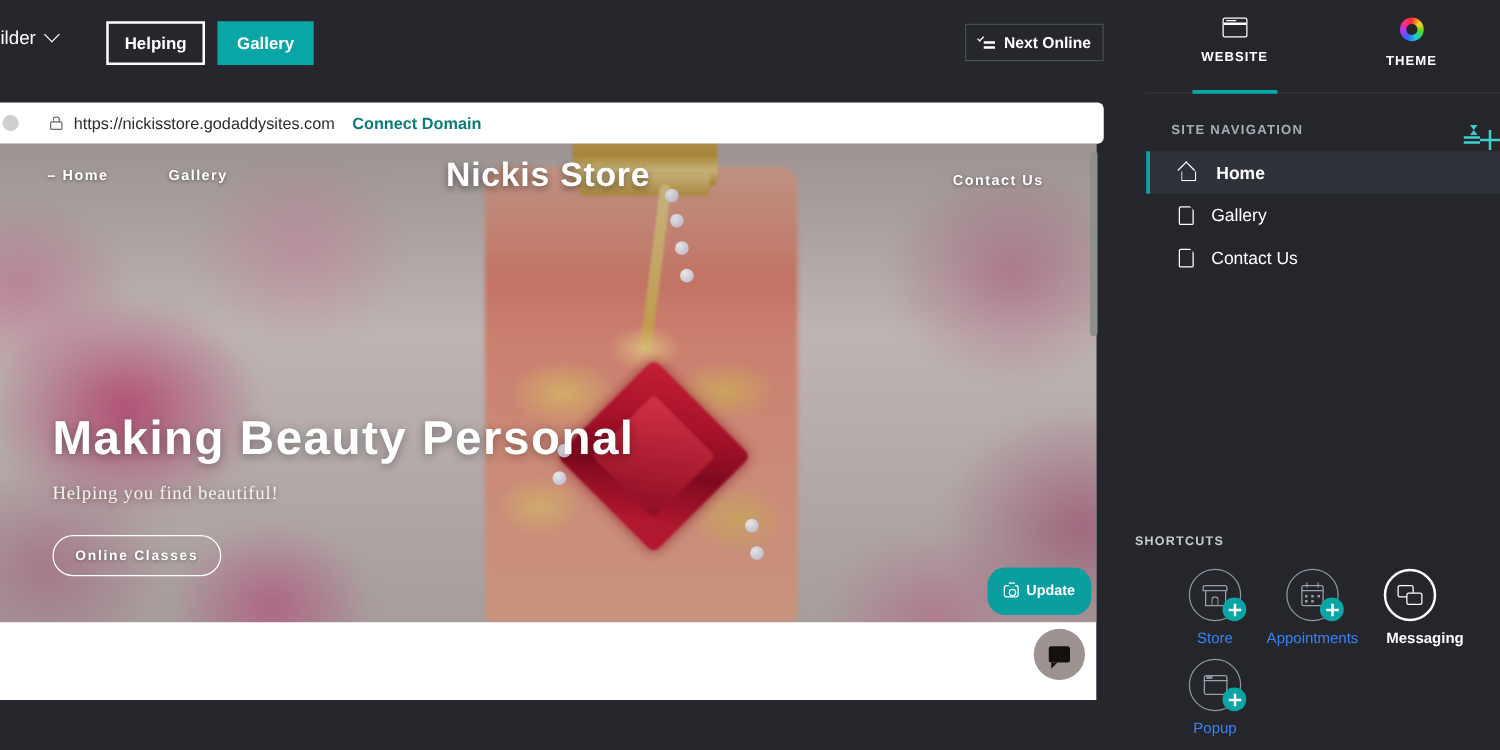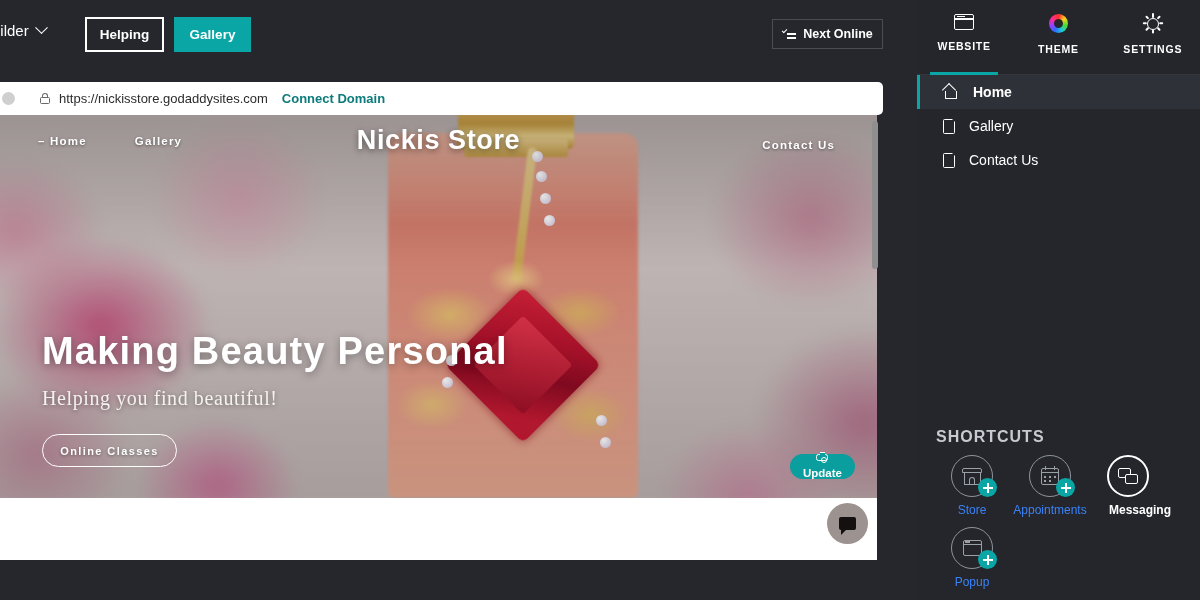--- a/index.html
+++ b/index.html
@@ -212,43 +212,42 @@
     position: absolute; right: 42px; top: 0;
   }
 
   
   #hero-copy { position: absolute; left: 42px; top: 215px; }
   #hero-heading {
     color: #ffffff; font-size: 38px; font-weight: 700; letter-spacing: 1.2px;
     text-shadow: 0 2px 8px rgba(0,0,0,.35); white-space: nowrap;
   }
   #hero-sub {
-    margin-top: 14px; color: #f4f1ef; font-size: 20px; letter-spacing: .6px;
+    margin-top: 14px; color: #f4f1ef; font-size: 15px; letter-spacing: .6px;
     font-family: "Liberation Serif", serif;
     text-shadow: 0 1px 5px rgba(0,0,0,.4);
   }
   #hero-cta {
     margin-top: 24px; display: inline-flex; align-items: center; justify-content: center;
     width: 135px; height: 33px; border: 1.6px solid #ffffff; border-radius: 20px;
     color: #ffffff; font-size: 11px; font-weight: 700; letter-spacing: 1.4px;
     background: transparent; cursor: pointer;
     text-shadow: 0 1px 3px rgba(0,0,0,.4);
     font-family: "Liberation Sans", sans-serif;
   }
 
   
   #update-btn {
     position: absolute; left: 790px; top: 454px;
     display: inline-flex; align-items: center; gap: 6px;
-    height: 25px; padding: 0 13px; border-radius: 14px;
+    height: 38px; padding: 0 13px; border-radius: 14px;
     background: #0a9e9e; color: #ffffff; border: none;
     font-size: 11.5px; font-weight: 700; cursor: pointer;
     font-family: "Liberation Sans", sans-serif;
     z-index: 6;
-    flex-direction: column;
   }
   .cam-icon {
     width: 12px; height: 10px; border: 1.4px solid #fff; border-radius: 2.5px;
     position: relative; display:inline-block;
   }
   .cam-icon::before {
     content:""; position:absolute; left:3.2px; top:1.6px; width:4px; height:4px;
     border:1.2px solid #fff; border-radius:50%;
   }
   .cam-icon::after {
@@ -384,22 +383,22 @@
     width: 12px; height: 15px; border: 1.5px solid #ffffff; border-radius: 1.5px;
     position: relative; flex: none;
   }
   .doc-icon::after {
     content: ""; position: absolute; right: -1.5px; top: -1.5px;
     border-top: 5px solid #24262b; border-left: 5px solid transparent;
   }
 
   
   #shortcuts-label {
-    position: absolute; left: 936px; top: 428px;
-    color: #c7cbd1; font-size: 16px; font-weight: 700; letter-spacing: 1px;
+    position: absolute; left: 908px; top: 428px;
+    color: #c7cbd1; font-size: 10px; font-weight: 700; letter-spacing: 1px;
   }
   #shortcuts {
     position: absolute; left: 933px; top: 455px; width: 258px;
     display: flex; flex-wrap: wrap; gap: 0px;
   }
   .shortcut {
     width: 78px; display: flex; flex-direction: column; align-items: center;
     cursor: pointer; margin-bottom: 10px;
   }
   .sc-circle {
@@ -558,36 +557,33 @@
 
     <div id="panel-tabs">
       <div class="panel-tab active">
         <span class="browser-icon"></span>
         <span class="tab-label">WEBSITE</span>
       </div>
       <div class="panel-tab">
         <span class="colorwheel-icon"></span>
         <span class="tab-label">THEME</span>
       </div>
-      <div class="panel-tab">
-        <span class="gear-icon">
-          <span class="ring"></span>
-          <span class="tooth" style="transform:rotate(0deg)"></span>
-          <span class="tooth" style="transform:rotate(45deg)"></span>
-          <span class="tooth" style="transform:rotate(90deg)"></span>
-          <span class="tooth" style="transform:rotate(135deg)"></span>
-          <span class="tooth" style="transform:rotate(180deg)"></span>
-          <span class="tooth" style="transform:rotate(225deg)"></span>
-          <span class="tooth" style="transform:rotate(270deg)"></span>
-          <span class="tooth" style="transform:rotate(315deg)"></span>
+    </div>
+
+    <div id="nav-header">
+      <span class="hdr-label">SITE NAVIGATION</span>
+      <span class="nav-hdr-btn">
+        <span class="sort-icon">
+          <span class="ar up"></span><span class="ln a"></span><span class="ln b"></span><span class="ar dn"></span>
         </span>
-        <span class="tab-label">SETTINGS</span>
-      </div>
-    </div>
-
+      </span>
+      <span class="nav-hdr-btn">
+        <span class="plus-icon"></span>
+      </span>
+    </div>
 
     <div>
       <div class="nav-item active">
         <span class="home-icon">
             <span class="roof"></span>
             <span class="walls"></span>
           </span>
         <span class="nav-label">Home</span>
       </div>
       <div class="nav-item">

